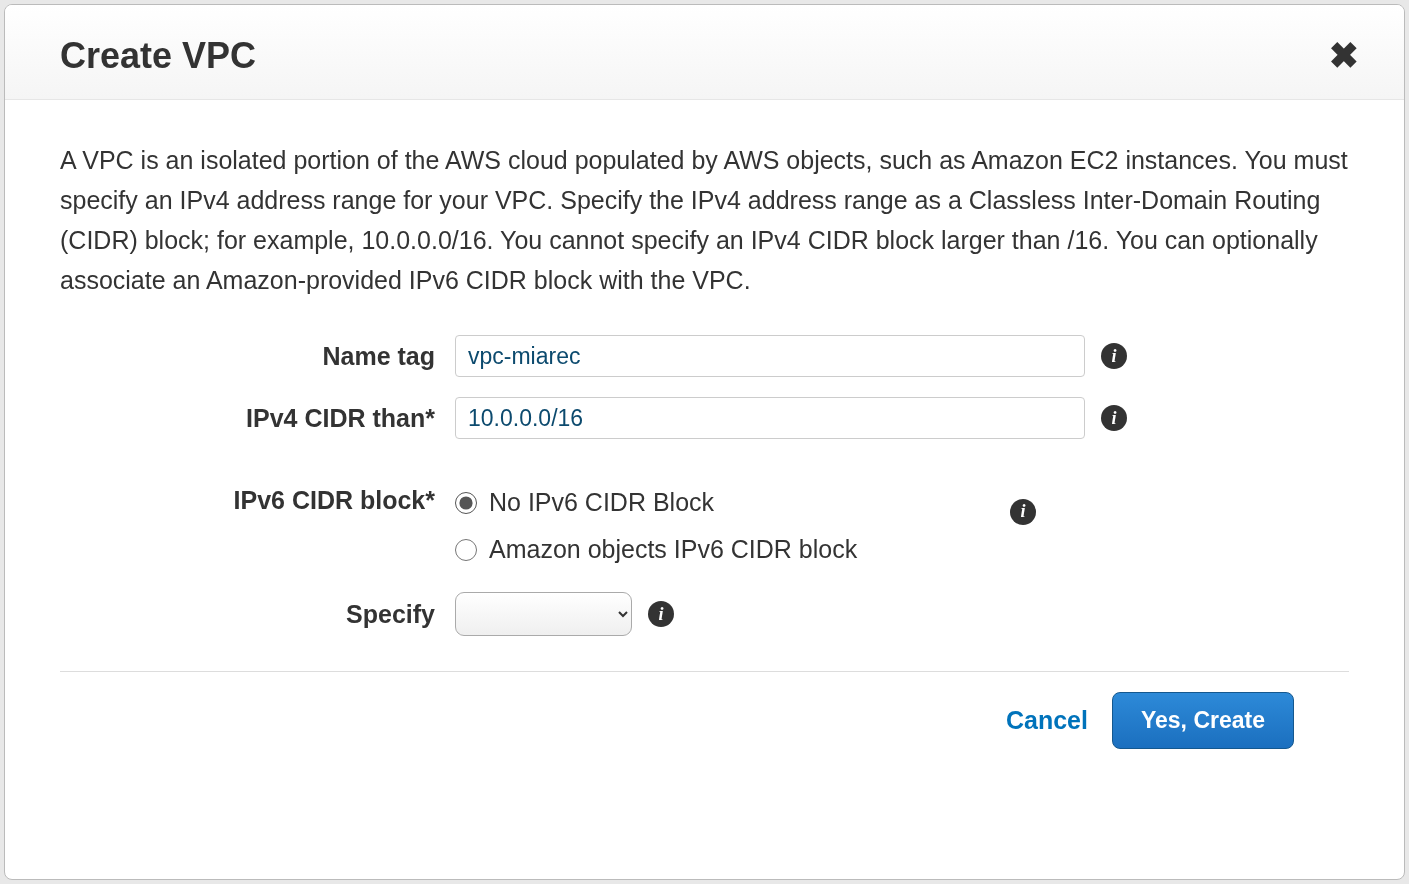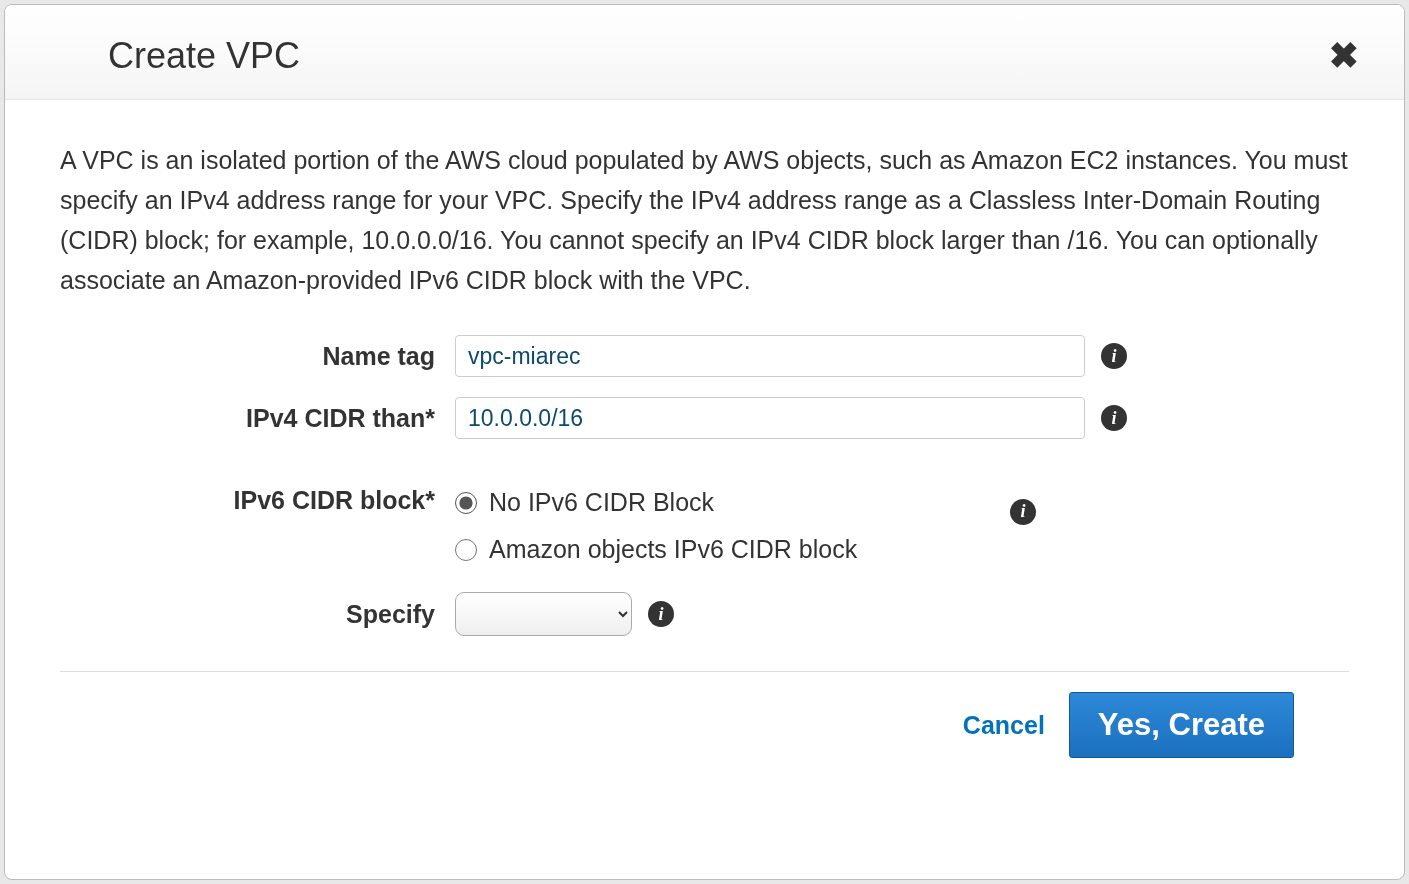--- a/index.html
+++ b/index.html
@@ -27,23 +27,22 @@
     .modal-header {
       padding: 30px 45px 22px 55px;
       display: flex;
       justify-content: space-between;
       align-items: center;
       background: linear-gradient(to bottom, #ffffff 0%, #f5f5f5 100%);
       border-bottom: 1px solid #e6e6e6;
     }
     .modal-title {
       font-size: 36px;
-      font-weight: normal;
-      color: #333;
-      margin-left: 48px;
+      font-weight: bold;
+      color: #333;
     }
     .close-btn {
       font-size: 36px;
       font-weight: bold;
       color: #333;
       cursor: pointer;
       line-height: 1;
       background: none;
       border: none;
     }
@@ -153,23 +152,23 @@
       font-weight: bold;
       text-decoration: none;
       cursor: pointer;
       background: none;
       border: none;
     }
     .primary-btn {
       background: linear-gradient(to bottom, #2d8ad8, #1b6fbf);
       color: #fff;
       border: 1px solid #14588f;
-      border-radius: 3px;
+      border-radius: 8px;
       padding: 14px 28px;
-      font-size: 31px;
+      font-size: 23px;
       font-weight: bold;
       cursor: pointer;
     }
   </style>
 </head>
 <body>
 
 <div class="modal">
   <div class="modal-header">
     <h1 class="modal-title">Create VPC</h1>

